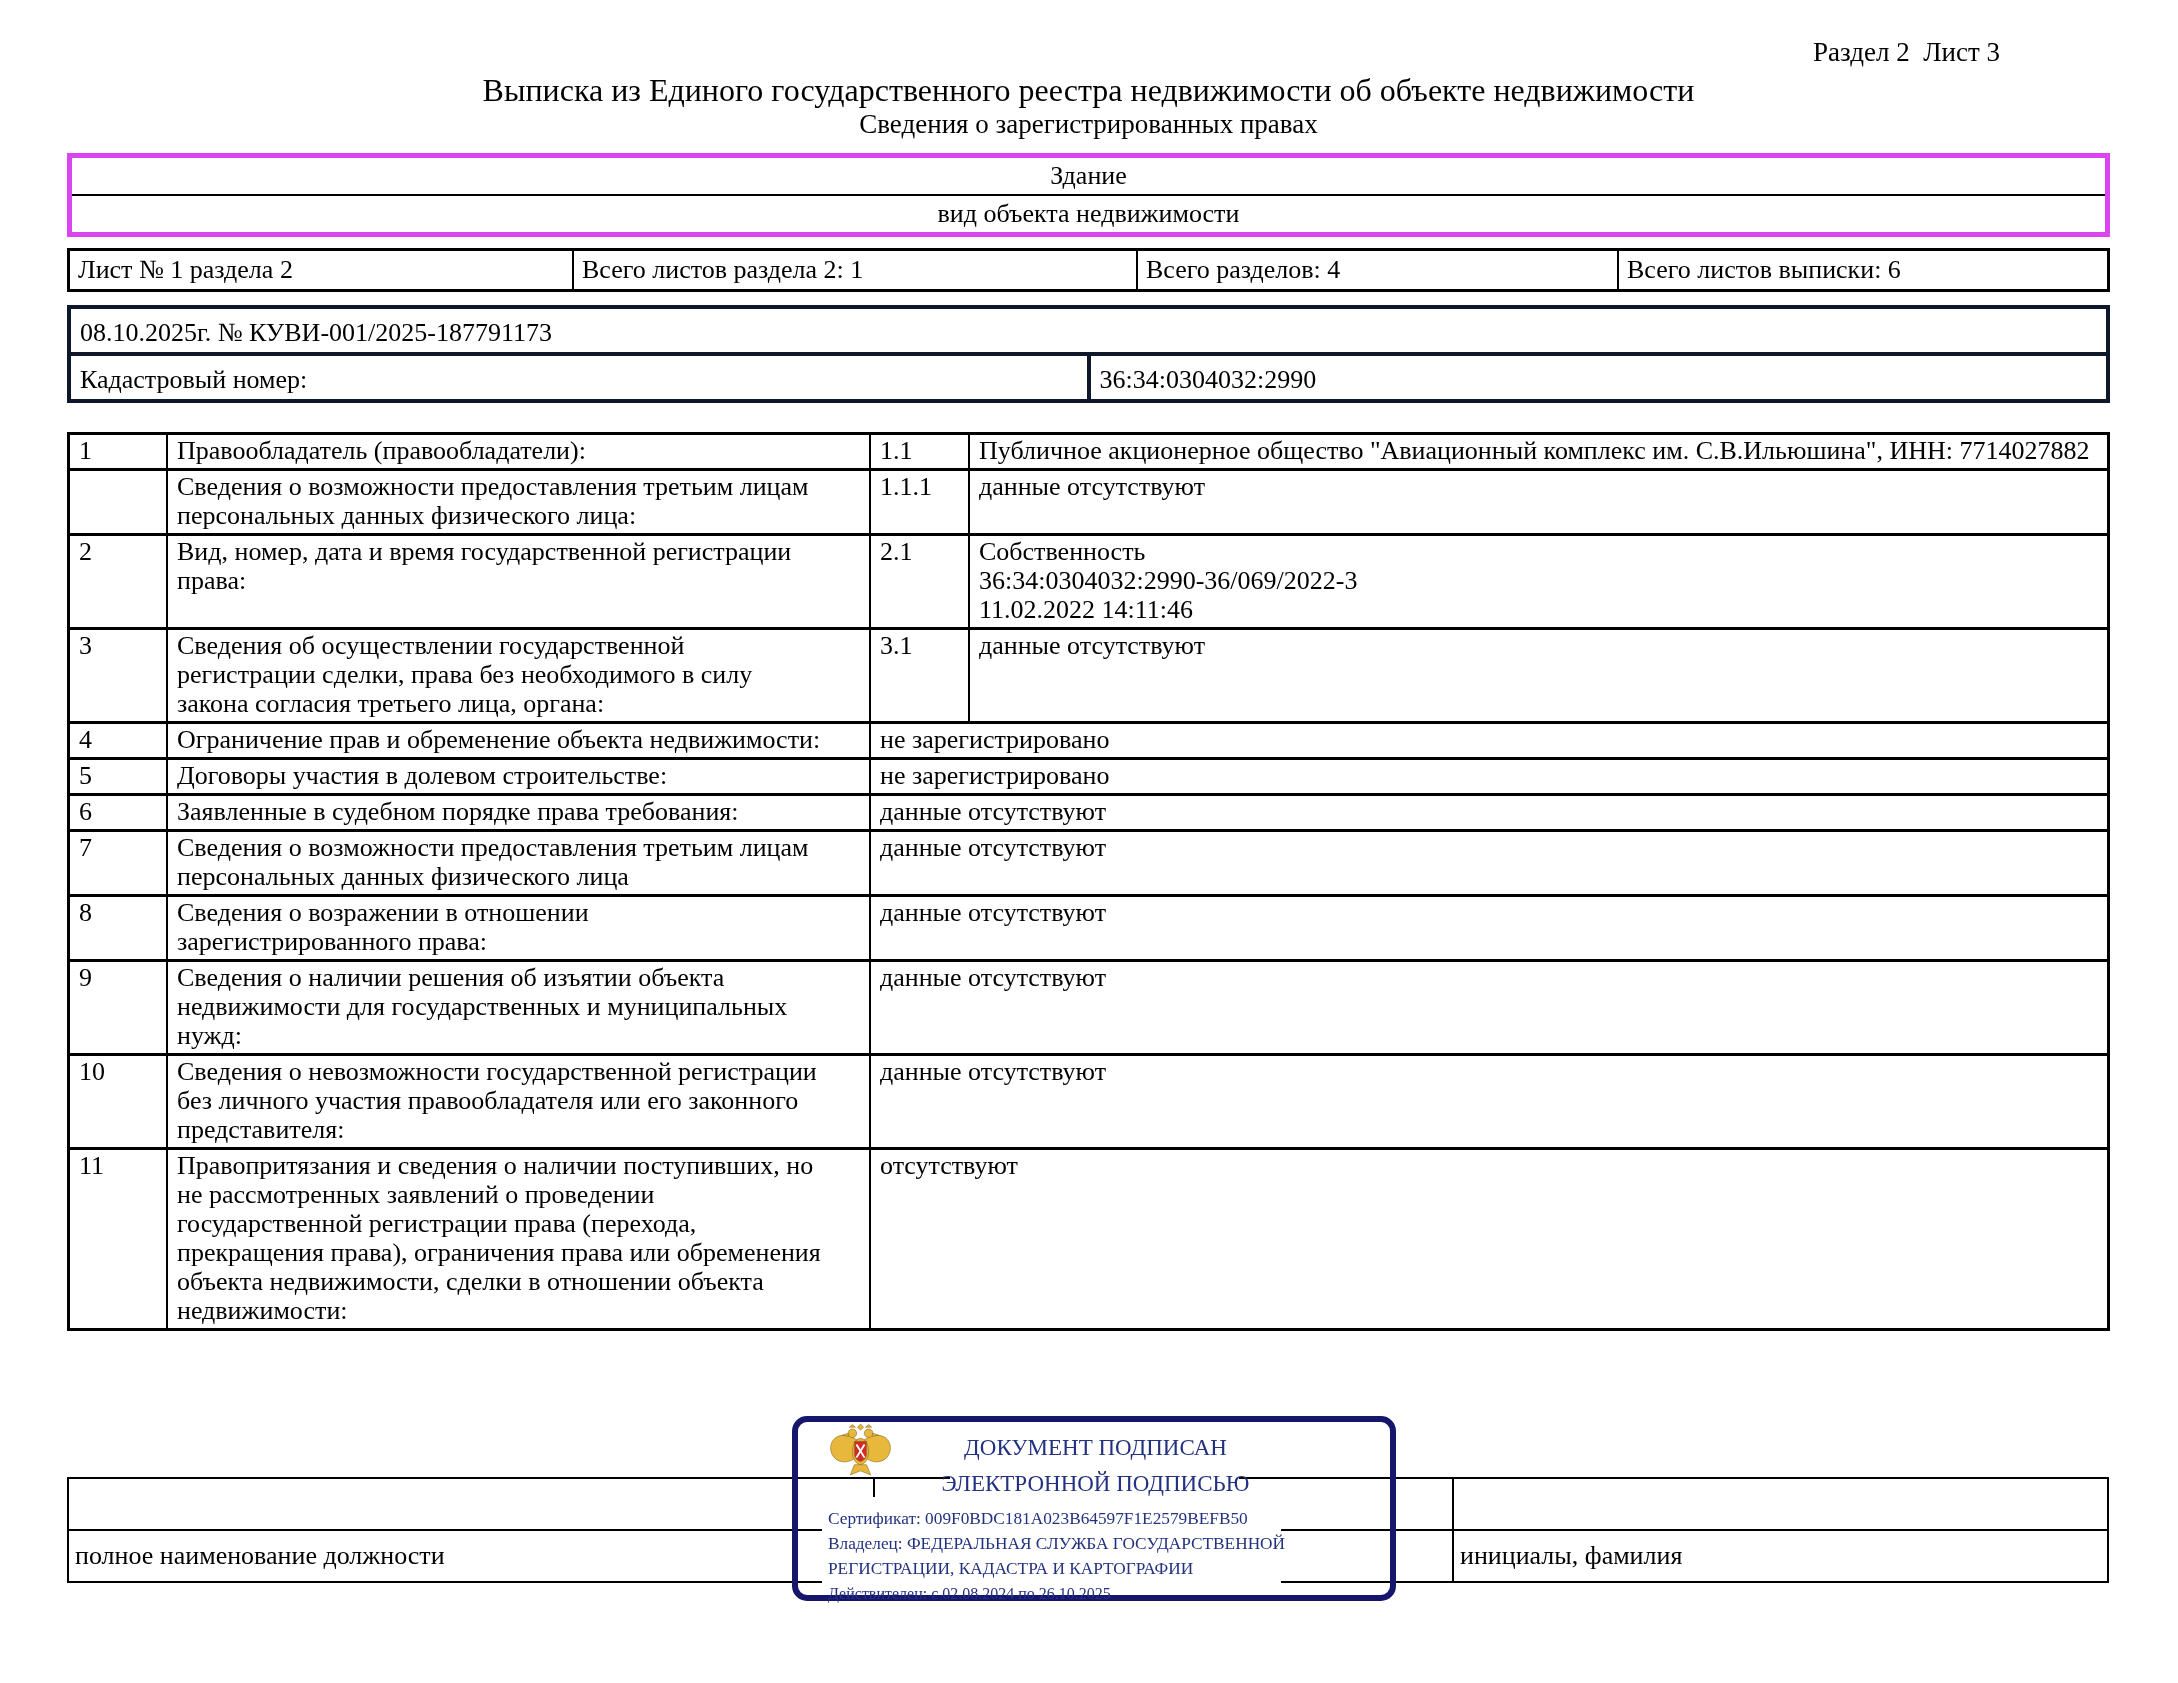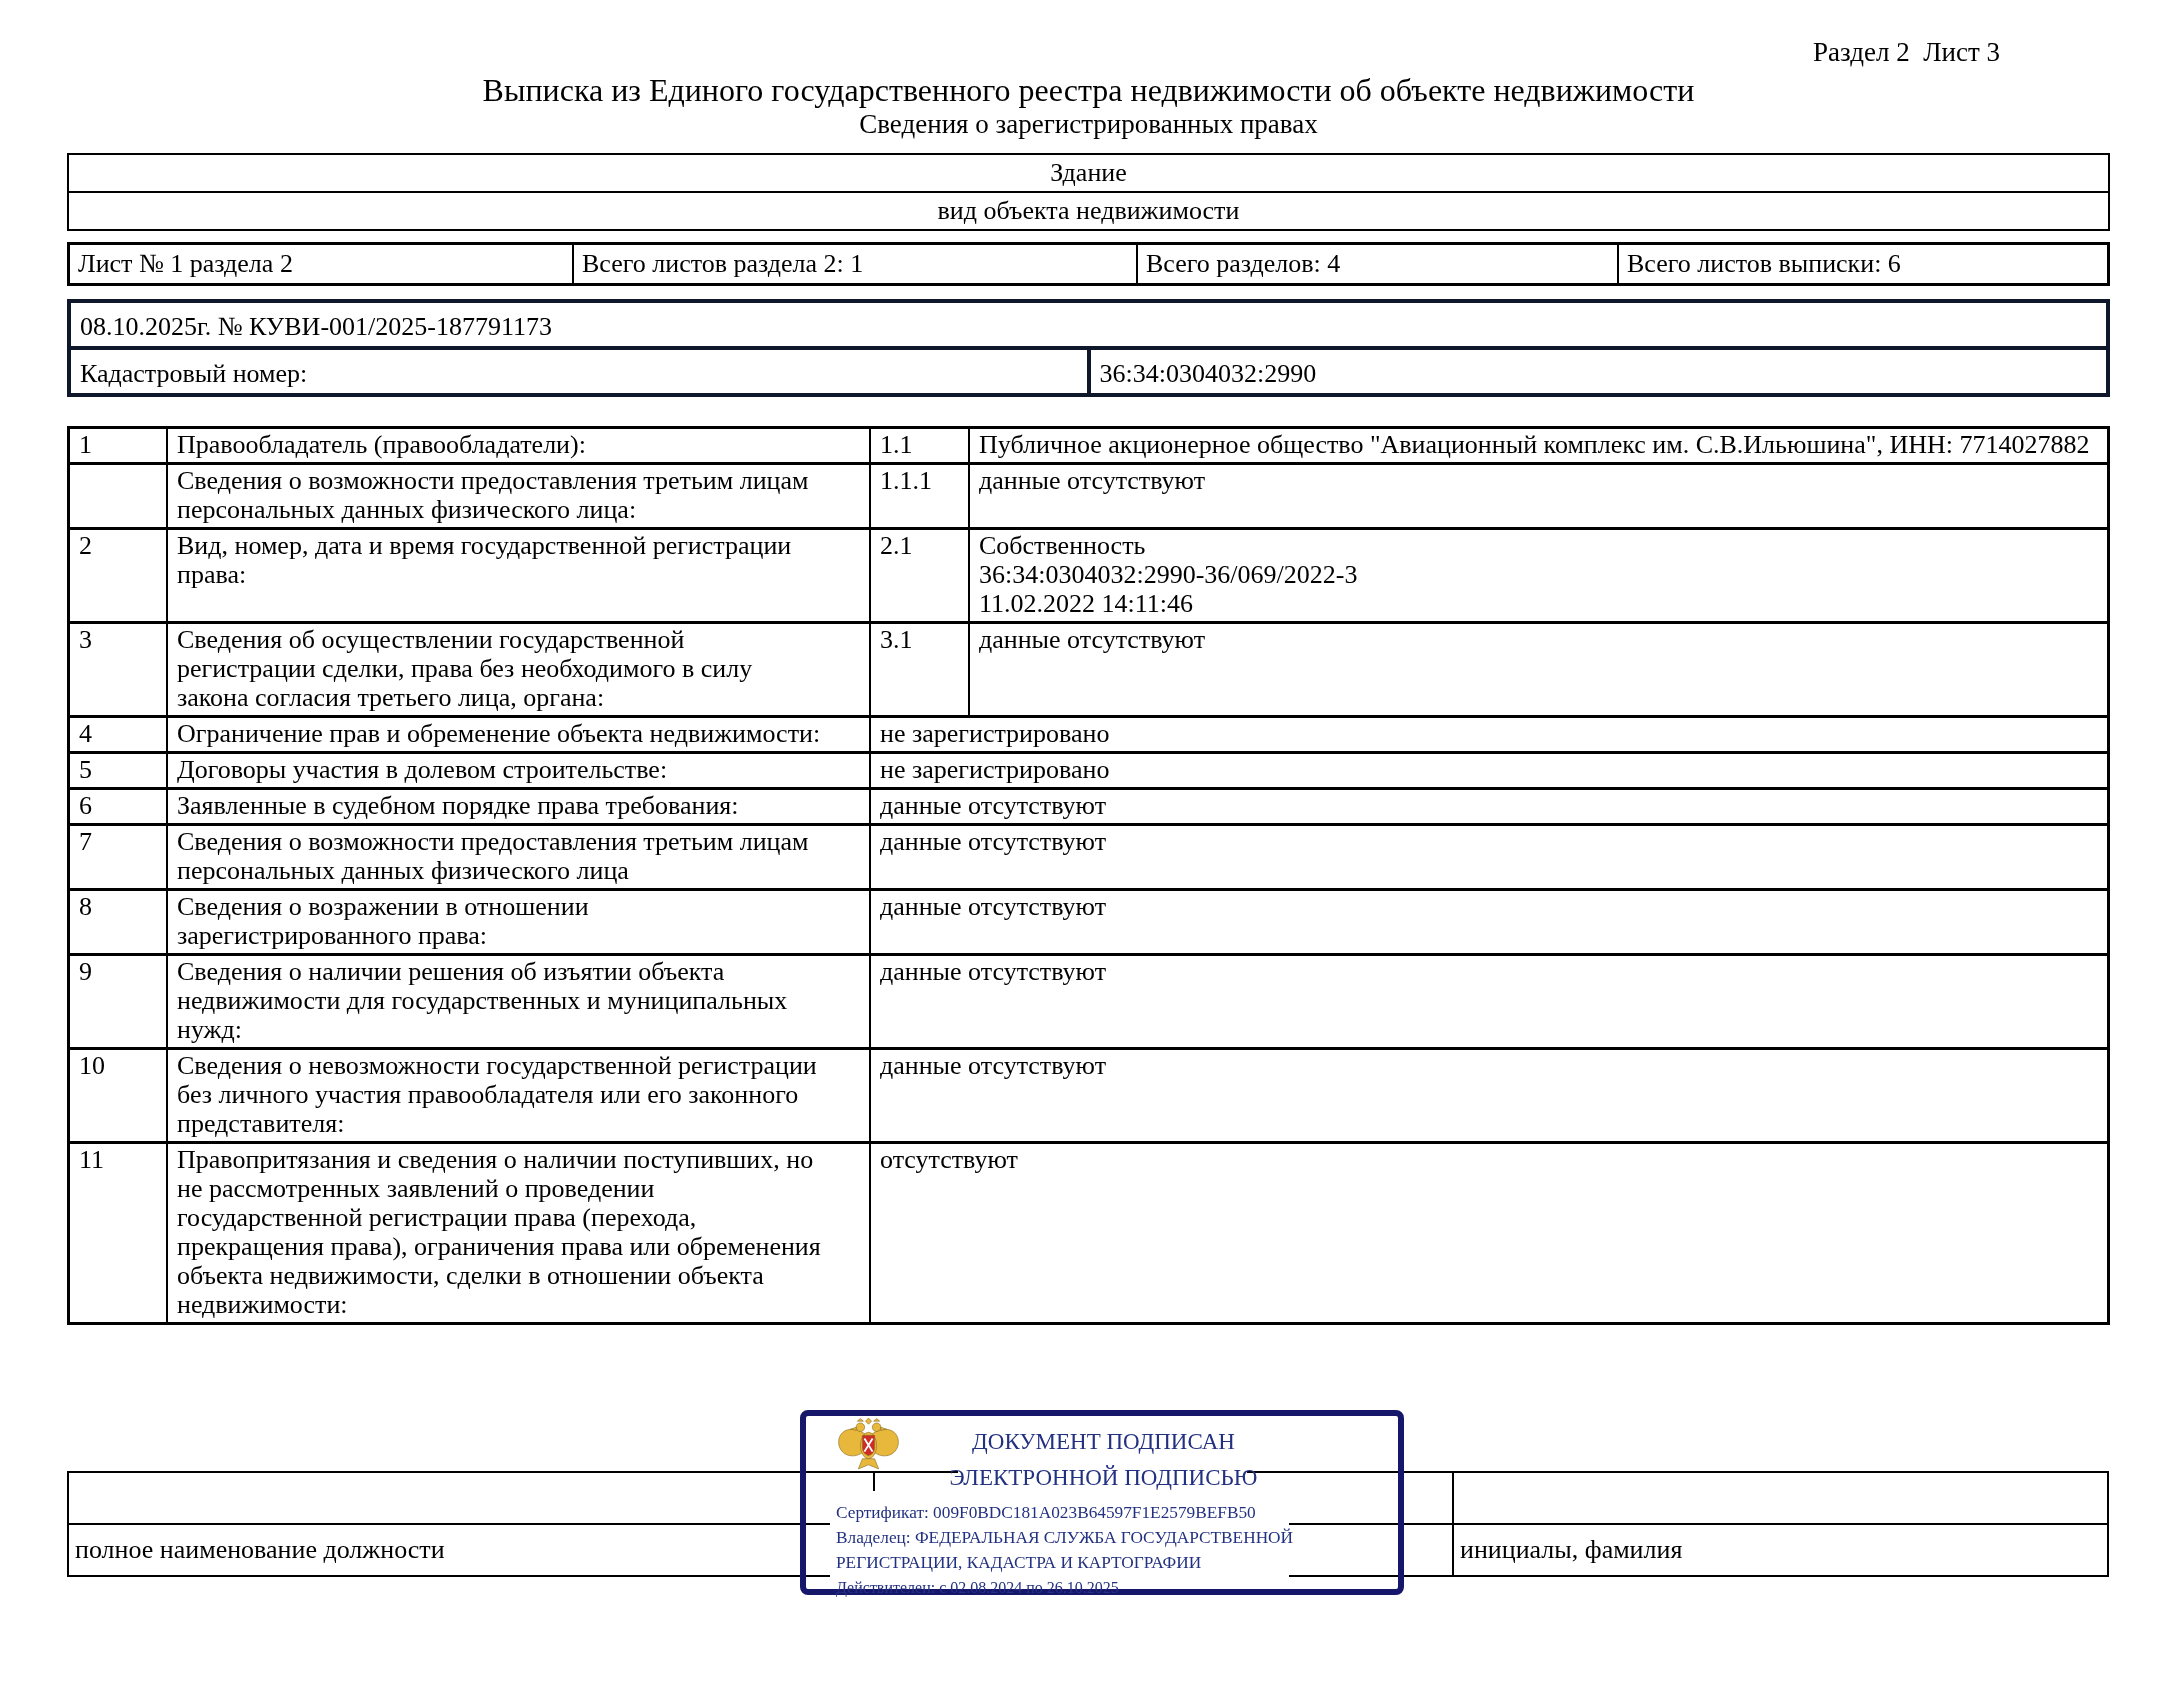--- a/index.html
+++ b/index.html
@@ -14,21 +14,21 @@
     margin-top:35px;text-align:right;padding-right:110px;
     font-size:27px;line-height:34px;white-space:pre;
   }
   .doc-title{margin-top:4px;text-align:center;font-size:32px;line-height:34px;}
   .doc-subtitle{margin-top:0;text-align:center;font-size:27px;line-height:34px;}
 
   table{border-collapse:collapse;width:100%;table-layout:fixed;}
   td{vertical-align:top;font-size:26px;line-height:29px;}
 
   
-  .tbl-a{margin-top:12px;border:2px solid #d946ef;}
+  .tbl-a{margin-top:12px;border:5px solid #d946ef;}
   .tbl-a td{border:2px solid #000;text-align:center;padding:3px 8px 4px;}
 
   
   .tbl-b{margin-top:11px;border:3px solid #000;}
   .tbl-b td{border:2px solid #000;padding:4px 8px 5px;}
 
   
   .tbl-c{margin-top:13px;border:3px solid #000;}
   .tbl-c td{border:4px solid #0f172a;text-align:left;padding:9px 8px 5px 9px;}
 
@@ -41,22 +41,22 @@
   .tbl-main td.c-label{}
 
   
   .sign-wrap{position:relative;margin-top:146px;width:2042px;}
   .tbl-sign{border:2px solid #000;}
   .tbl-sign td{border:2px solid #000;text-align:left;height:30px;padding:10px 6px;}
 
   
   .stamp{
     position:absolute;left:725px;top:-61px;width:592px;height:173px;
-    border:6px solid var(--stamp-border,#16166b);border-radius:8px;
-    background:transparent;z-index:5;margin-left:8px;
+    border:6px solid var(--stamp-border,#16166b);border-radius:15px;
+    background:transparent;z-index:5;
   }
   .stamp .bg{position:absolute;background:#fff;z-index:1;}
   .stamp .bg-head{left:152px;top:2px;width:289px;height:67px;}
   .stamp .bg-details{left:24px;top:75px;width:459px;height:97px;}
   .stamp-head{
     position:absolute;left:129px;top:8px;width:337px;z-index:2;
     text-align:center;color:var(--stamp-text,#233181);
     font-size:23px;line-height:36px;white-space:nowrap;
   }
   .stamp-details{

